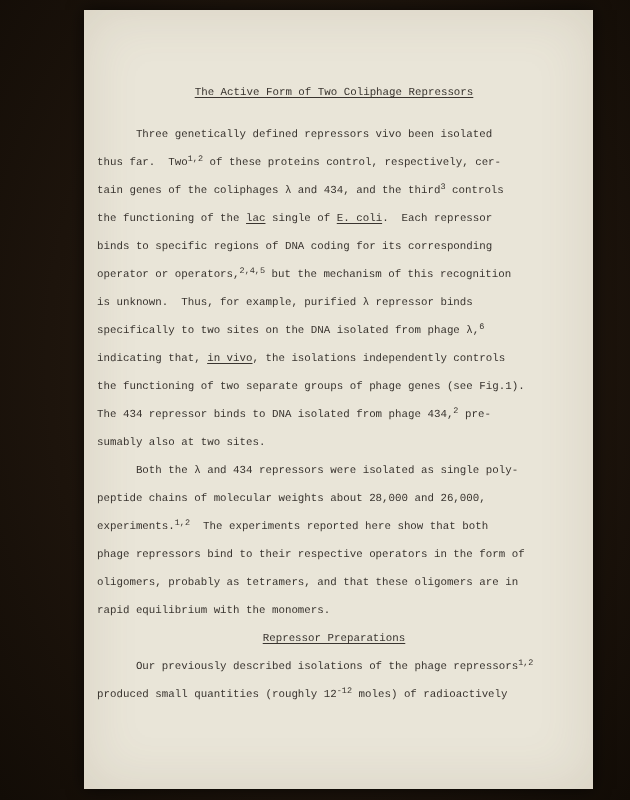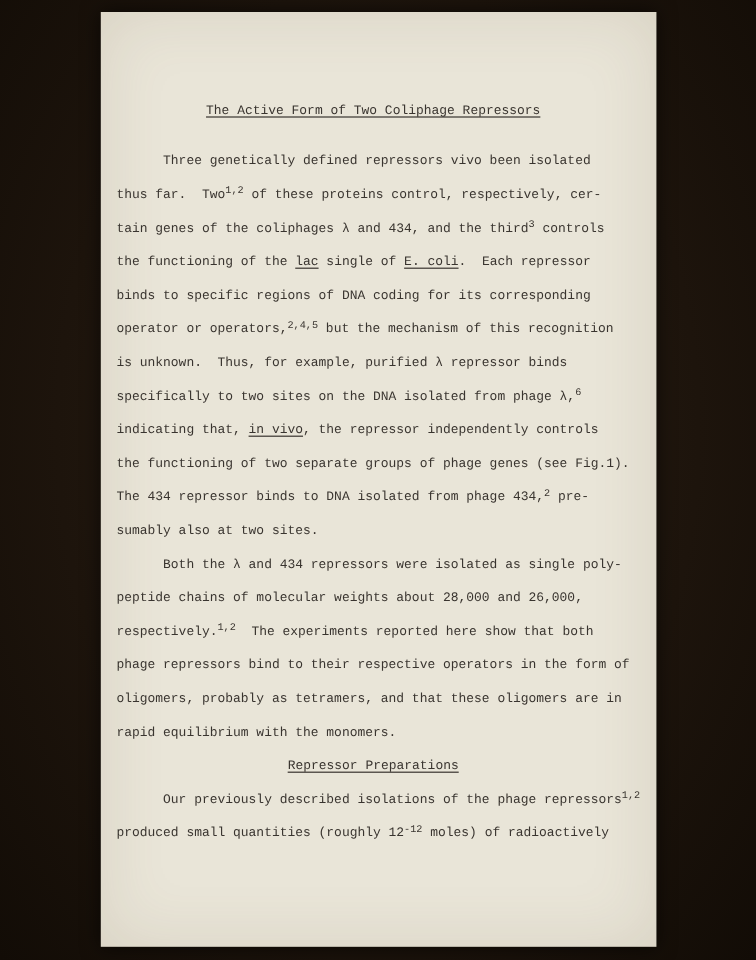--- a/index.html
+++ b/index.html
@@ -21,20 +21,21 @@
   }
   .paper {
     position: absolute;
     left: 84px;
     top: 10px;
     width: 463px;
     height: 779px;
     background: linear-gradient(180deg, #edе9dd 0%, #ebe7da 0%, #e9e4d6 55%, #e4dfd0 100%);
     background-color: #e9e5d8;
     box-shadow: 0 0 16px rgba(0,0,0,0.65), inset 0 0 55px rgba(115, 95, 65, 0.14);
+    padding-left: 46px;
   }
   .content {
     position: absolute;
     left: 13px;
     right: 22px;
     top: 0;
     color: #39342f;
     font-size: 10.8px;
     line-height: 28px;
     text-rendering: geometricPrecision;
@@ -66,27 +67,27 @@
     <div class="content" id="doc-body">
         <div class="line center title-line"><span class="u">The Active Form of Two Coliphage Repressors</span></div>
         <div class="line"><span>      Three genetically defined repressors vivo been isolated</span></div>
         <div class="line"><span>thus far.  Two</span><span class="sup">1,2</span><span> of these proteins control, respectively, cer-</span></div>
         <div class="line"><span>tain genes of the coliphages λ and 434, and the third</span><span class="sup">3</span><span> controls</span></div>
         <div class="line"><span>the functioning of the </span><span class="u">lac</span><span> single of </span><span class="u">E. coli</span><span>.  Each repressor</span></div>
         <div class="line"><span>binds to specific regions of DNA coding for its corresponding</span></div>
         <div class="line"><span>operator or operators,</span><span class="sup">2,4,5</span><span> but the mechanism of this recognition</span></div>
         <div class="line"><span>is unknown.  Thus, for example, purified λ repressor binds</span></div>
         <div class="line"><span>specifically to two sites on the DNA isolated from phage λ,</span><span class="sup">6</span></div>
-        <div class="line"><span>indicating that, </span><span class="u">in vivo</span><span>, the repressor independently controls</span></div>
+        <div class="line"><span>indicating that, </span><span class="u">in vivo</span><span>, the isolations independently controls</span></div>
         <div class="line"><span>the functioning of two separate groups of phage genes (see Fig.1).</span></div>
         <div class="line"><span>The 434 repressor binds to DNA isolated from phage 434,</span><span class="sup">2</span><span> pre-</span></div>
         <div class="line"><span>sumably also at two sites.</span></div>
         <div class="line"><span>      Both the λ and 434 repressors were isolated as single poly-</span></div>
         <div class="line"><span>peptide chains of molecular weights about 28,000 and 26,000,</span></div>
-        <div class="line"><span>respectively.</span><span class="sup">1,2</span><span>  The experiments reported here show that both</span></div>
+        <div class="line"><span>experiments.</span><span class="sup">1,2</span><span>  The experiments reported here show that both</span></div>
         <div class="line"><span>phage repressors bind to their respective operators in the form of</span></div>
         <div class="line"><span>oligomers, probably as tetramers, and that these oligomers are in</span></div>
         <div class="line"><span>rapid equilibrium with the monomers.</span></div>
         <div class="line center"><span class="u">Repressor Preparations</span></div>
         <div class="line"><span>      Our previously described isolations of the phage repressors</span><span class="sup">1,2</span></div>
         <div class="line"><span>produced small quantities (roughly 12</span><span class="sup">-12</span><span> moles) of radioactively</span></div>
       </div>
   </div>
 </div>
 

